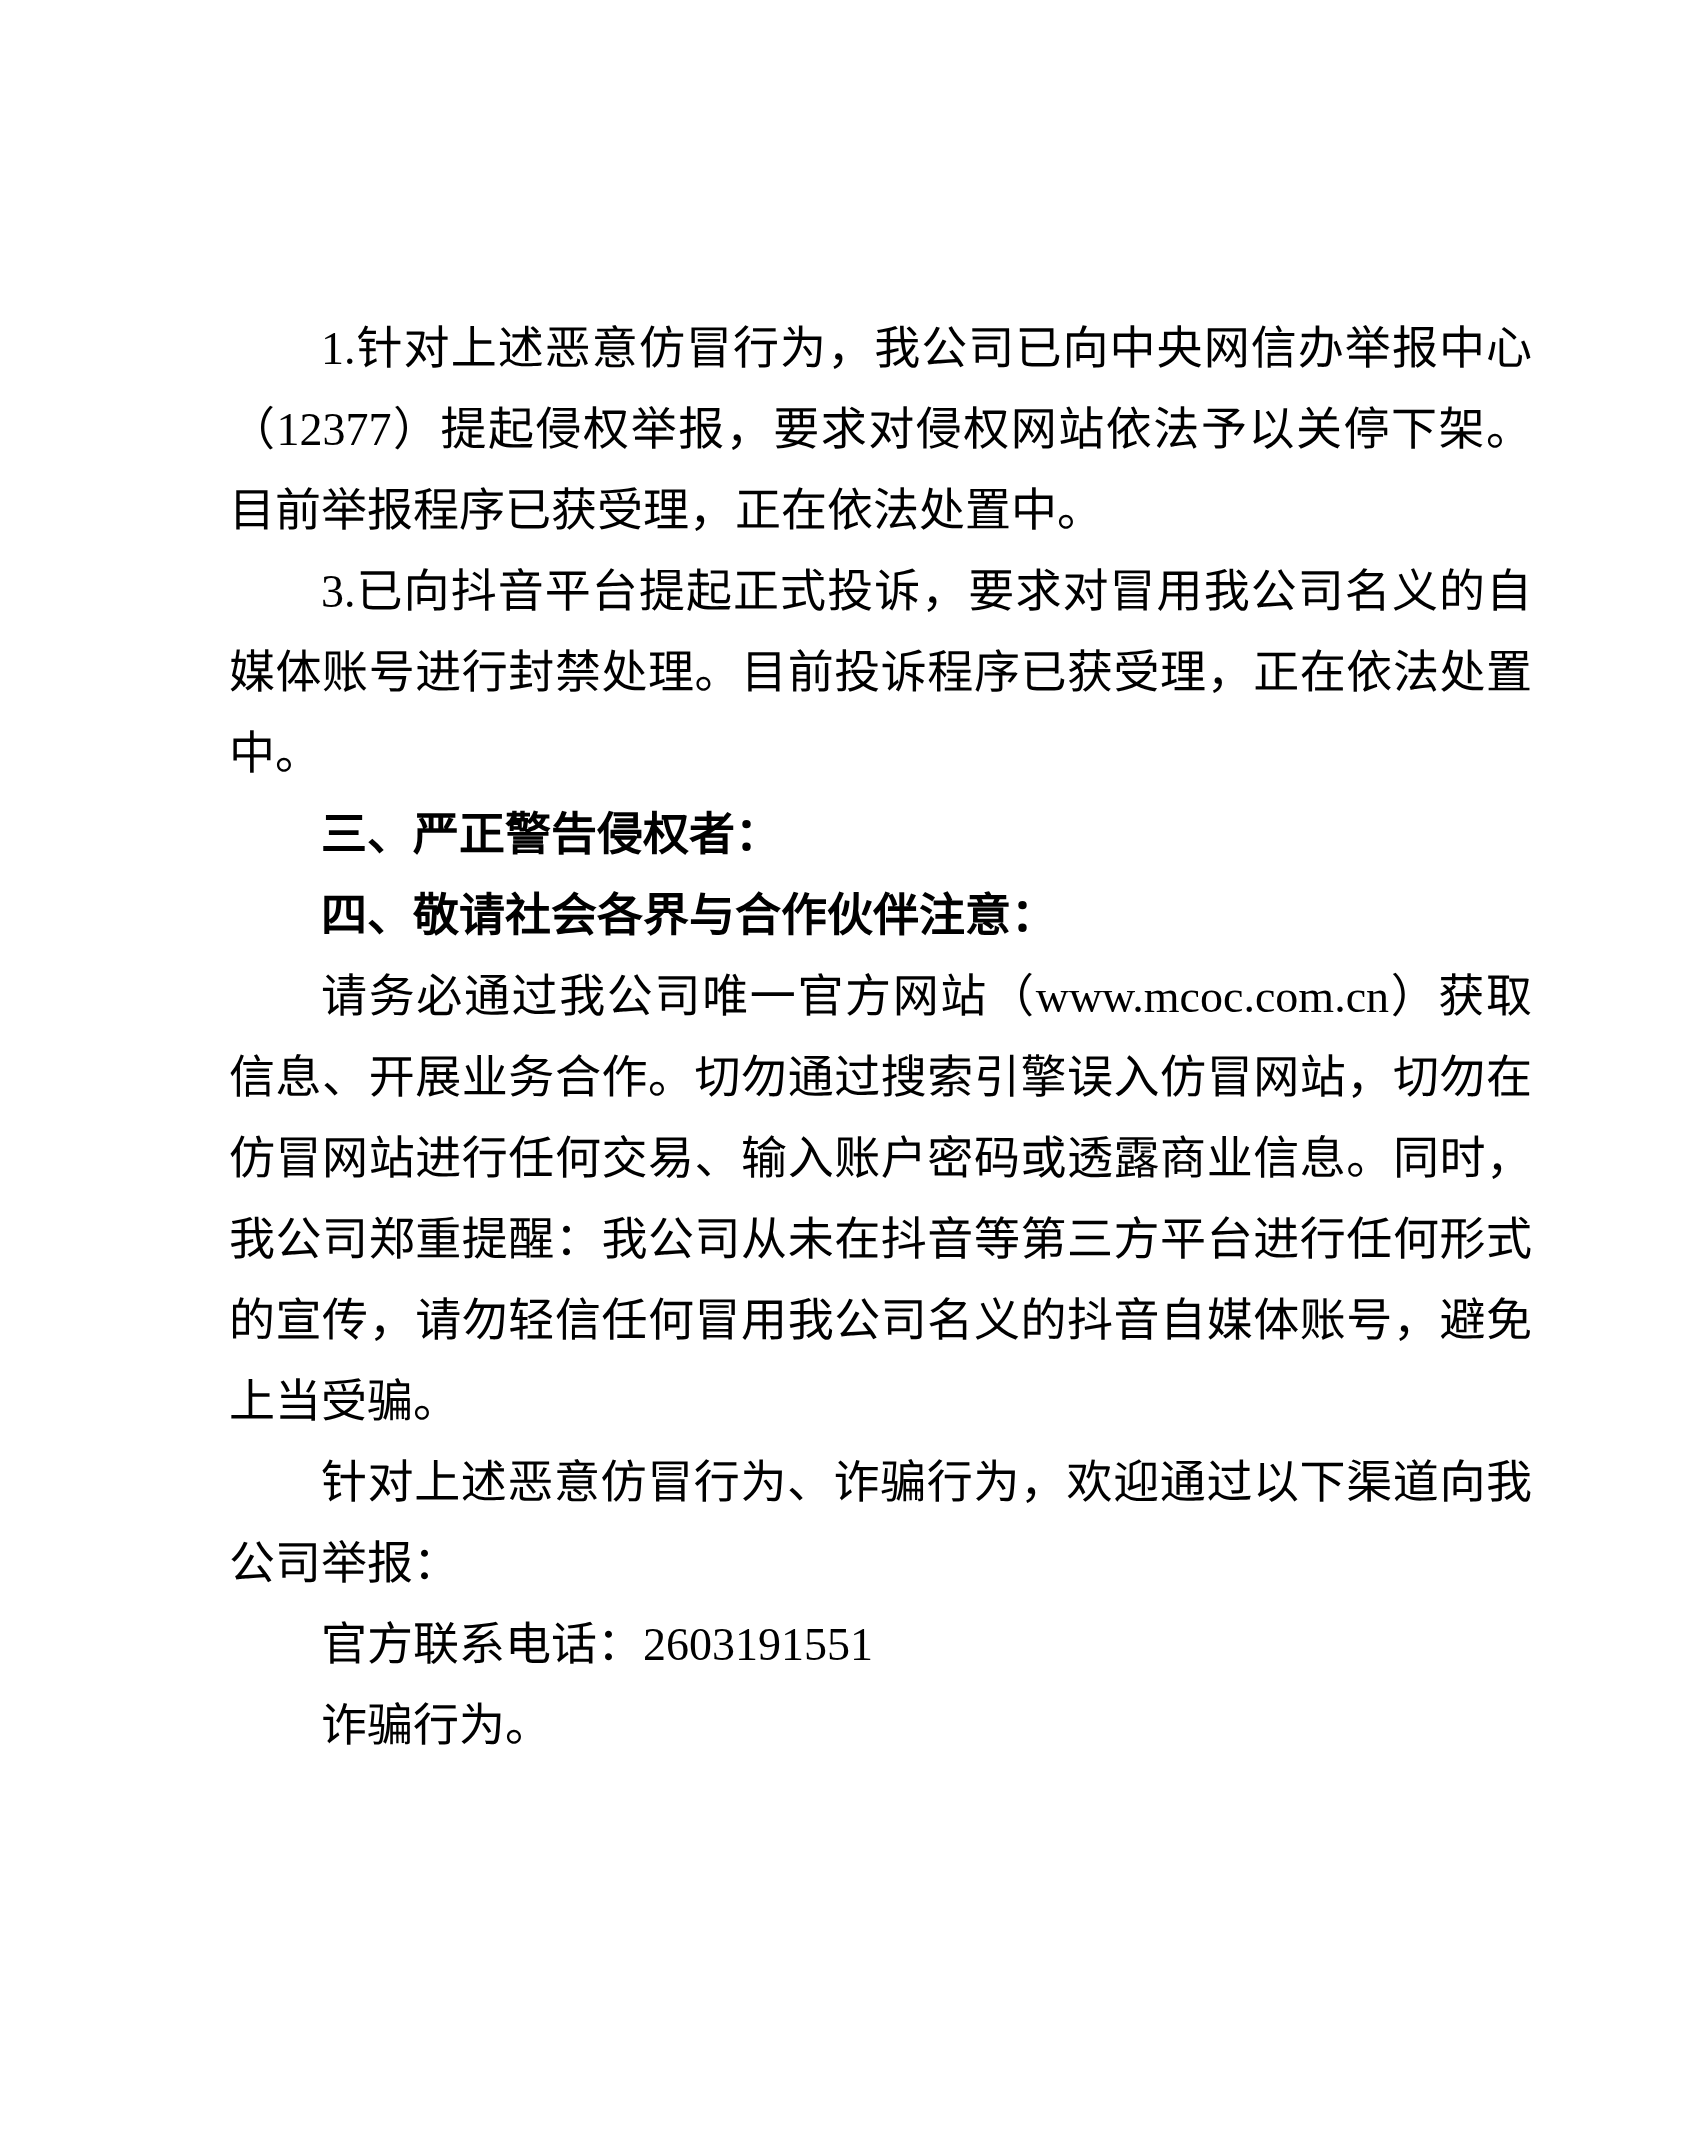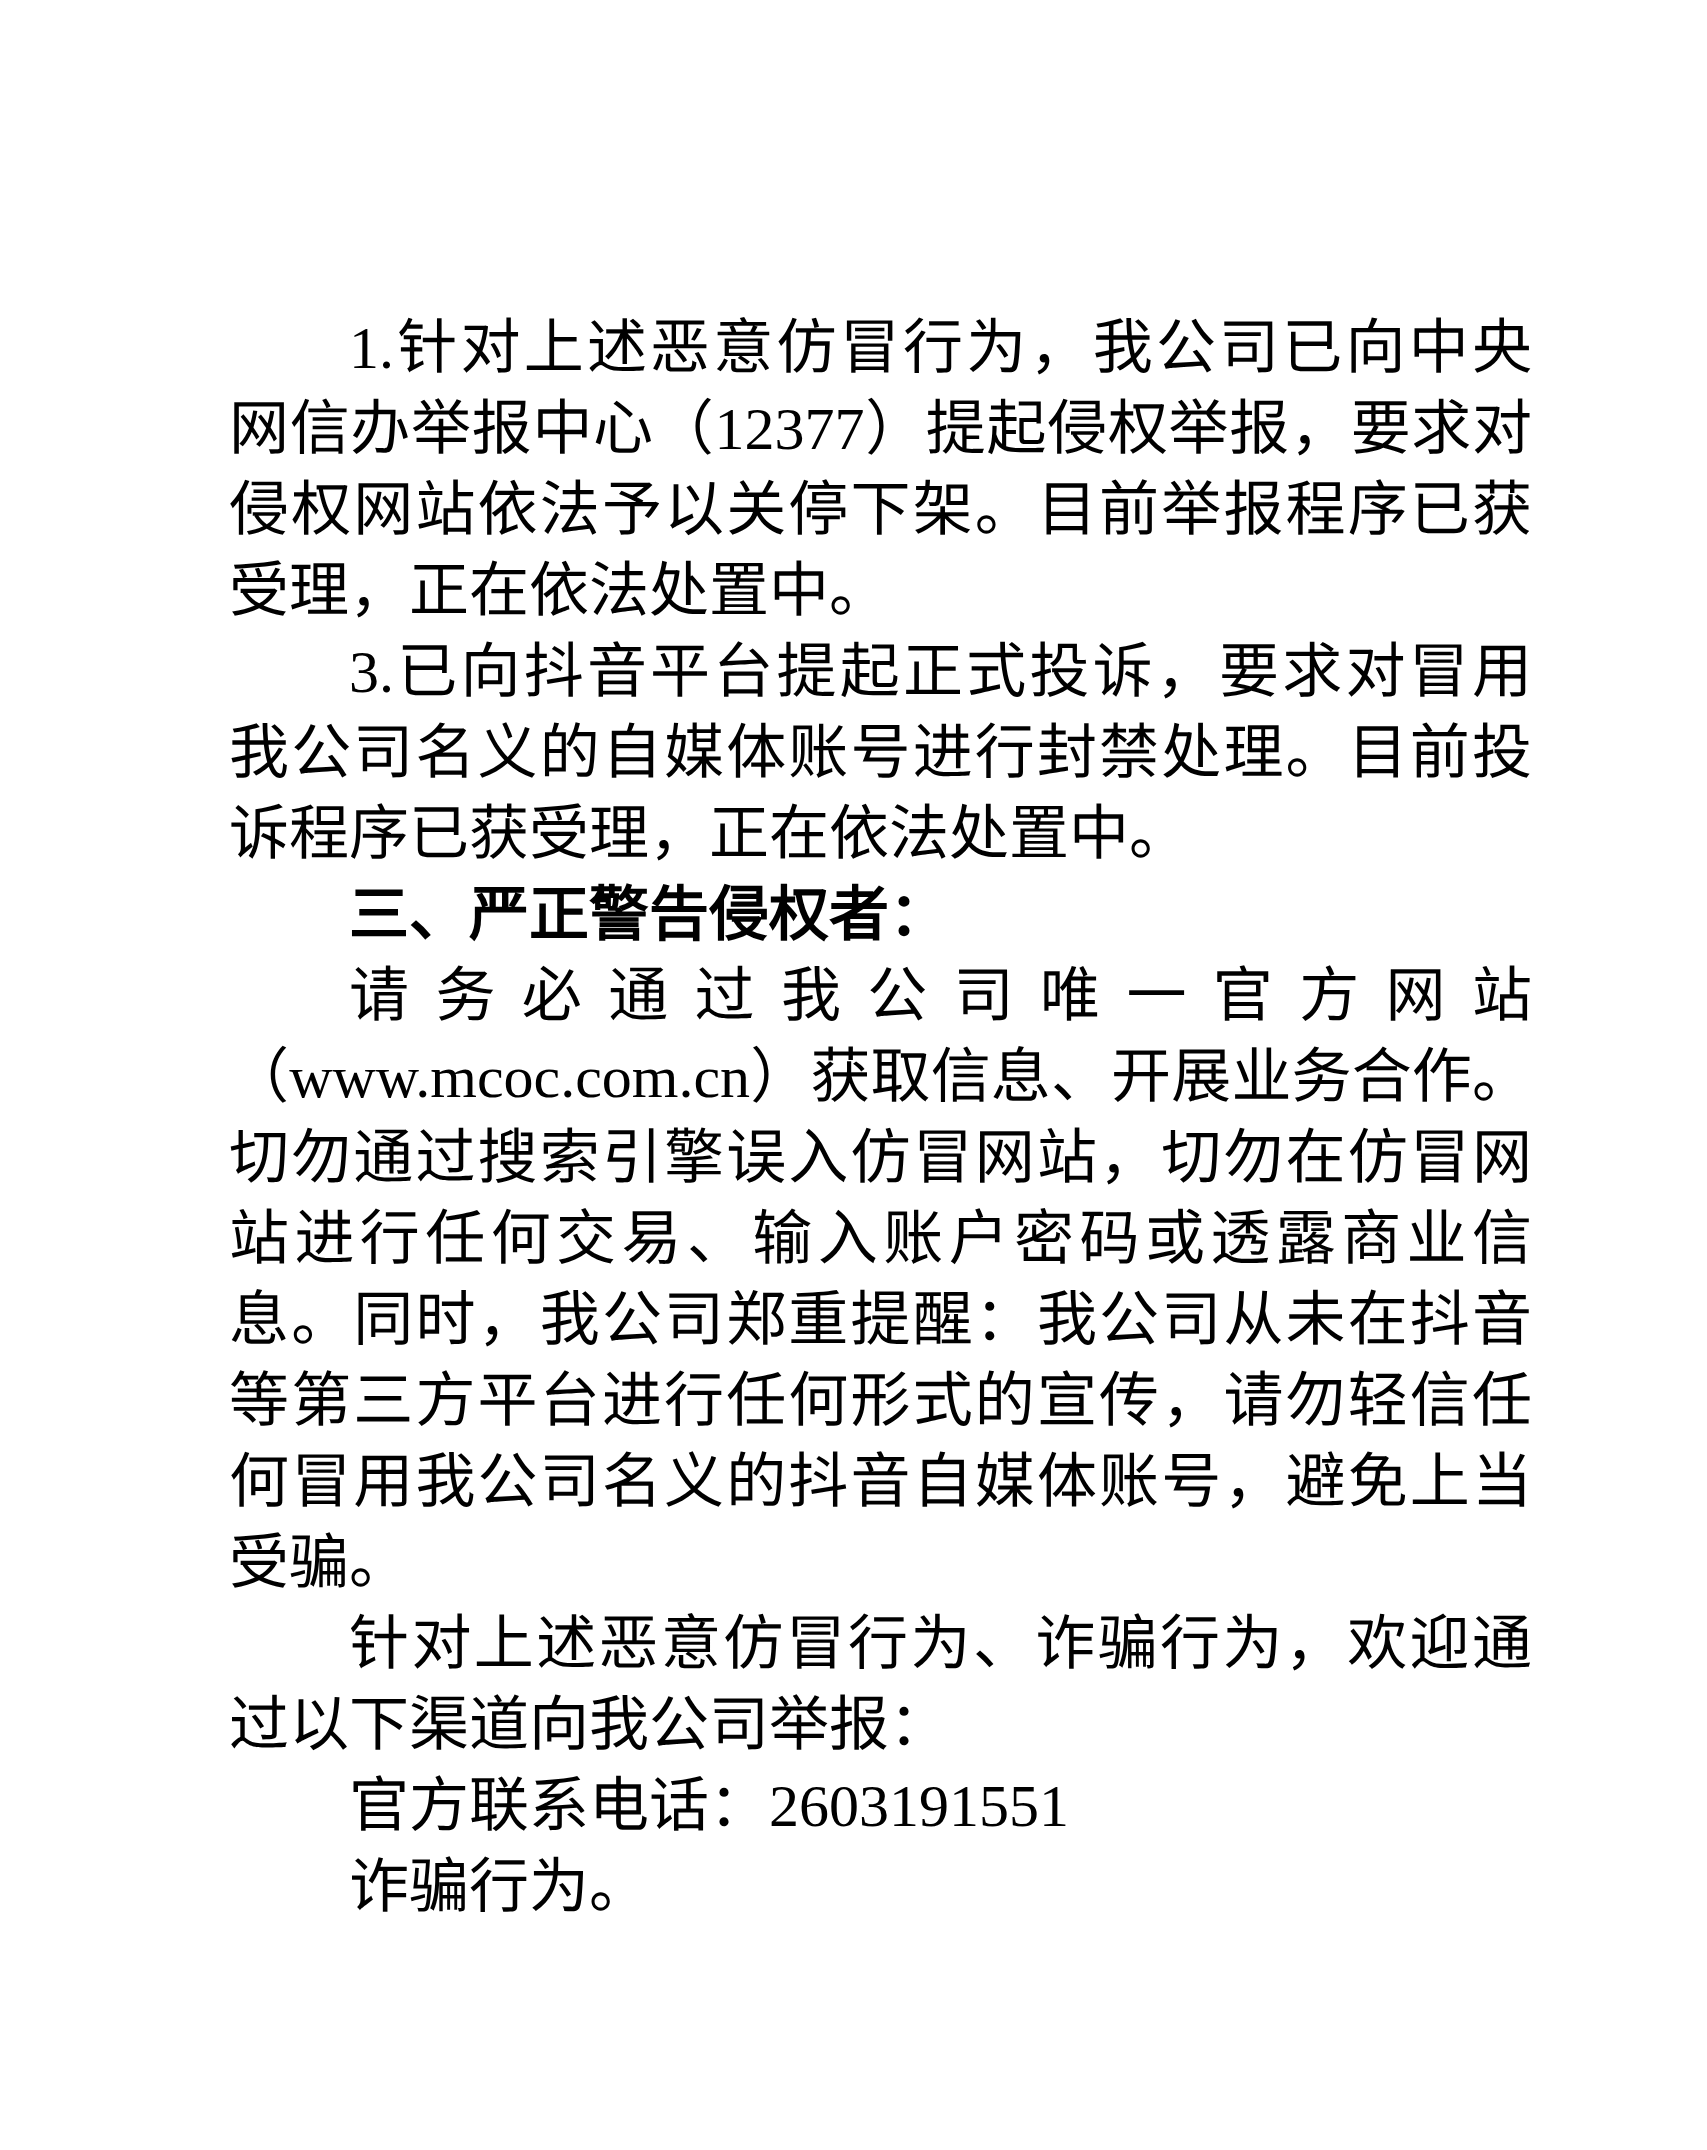--- a/index.html
+++ b/index.html
@@ -16,21 +16,21 @@
     color: #000000;
     overflow: hidden;
   }
   
   .doc-body {
     position: absolute;
     left: 229px;
     top: 308px;
     width: 1303px;
     font-family: "Liberation Serif", "DejaVu Serif", serif;
-    font-size: 60px;
+    font-size: 46px;
     line-height: 81px;
     text-align: justify;
     text-justify: inter-ideograph;
     letter-spacing: 0;
     color: #000000;
   }
   .para {
     margin: 0;
     padding: 0;
     text-indent: 2em;
@@ -45,20 +45,21 @@
 </style>
 </head>
 <body>
 
 <div class="page">
   <main class="doc-body">
 
   <p class="para body">1.针对上述恶意仿冒行为，我公司已向中央网信办举报中心（12377）提起侵权举报，要求对侵权网站依法予以关停下架。目前举报程序已获受理，正在依法处置中。</p>
       <p class="para body">3.已向抖音平台提起正式投诉，要求对冒用我公司名义的自媒体账号进行封禁处理。目前投诉程序已获受理，正在依法处置中。</p>
       <p class="para heading">三、严正警告侵权者：</p>
+      <p class="para heading">四、敬请社会各界与合作伙伴注意：</p>
       <p class="para body">请务必通过我公司唯一官方网站（www.mcoc.com.cn）获取信息、开展业务合作。切勿通过搜索引擎误入仿冒网站，切勿在仿冒网站进行任何交易、输入账户密码或透露商业信息。同时，我公司郑重提醒：我公司从未在抖音等第三方平台进行任何形式的宣传，请勿轻信任何冒用我公司名义的抖音自媒体账号，避免上当受骗。</p>
       <p class="para body">针对上述恶意仿冒行为、诈骗行为，欢迎通过以下渠道向我公司举报：</p>
       <p class="para body">官方联系电话：2603191551</p>
       <p class="para body">诈骗行为。</p>
     </main>
 
 </div>
 
 
 </body></html>

